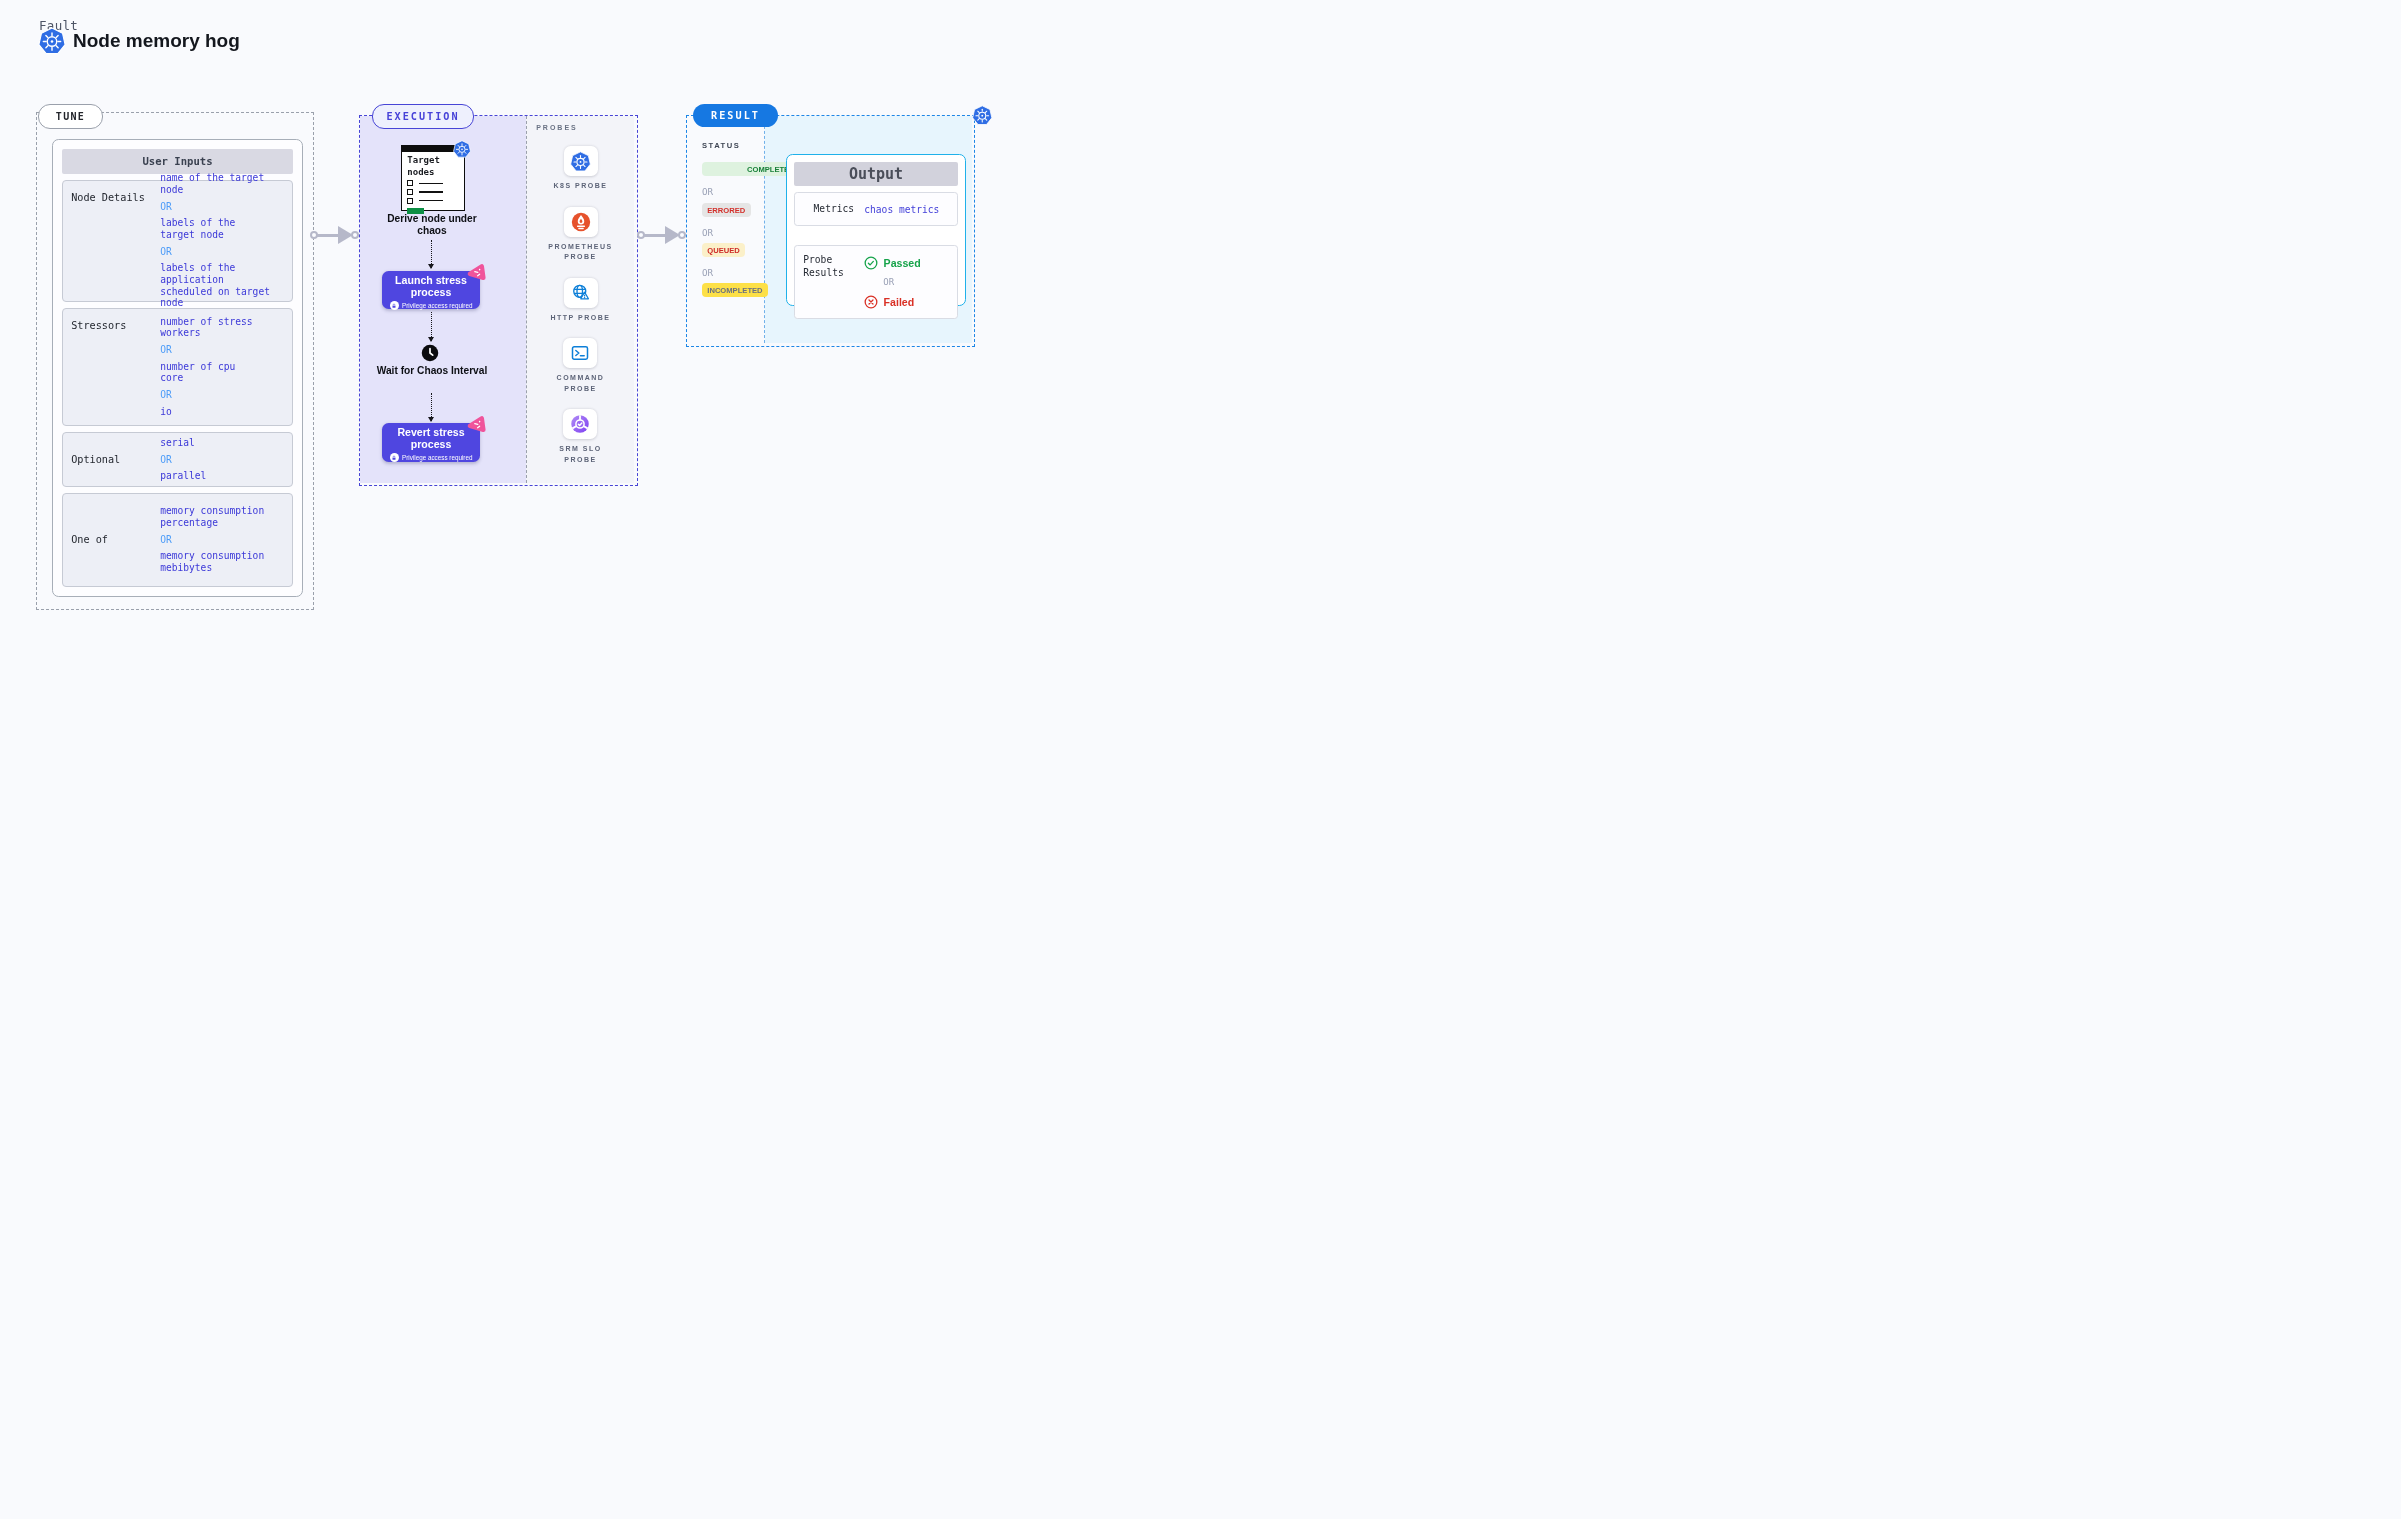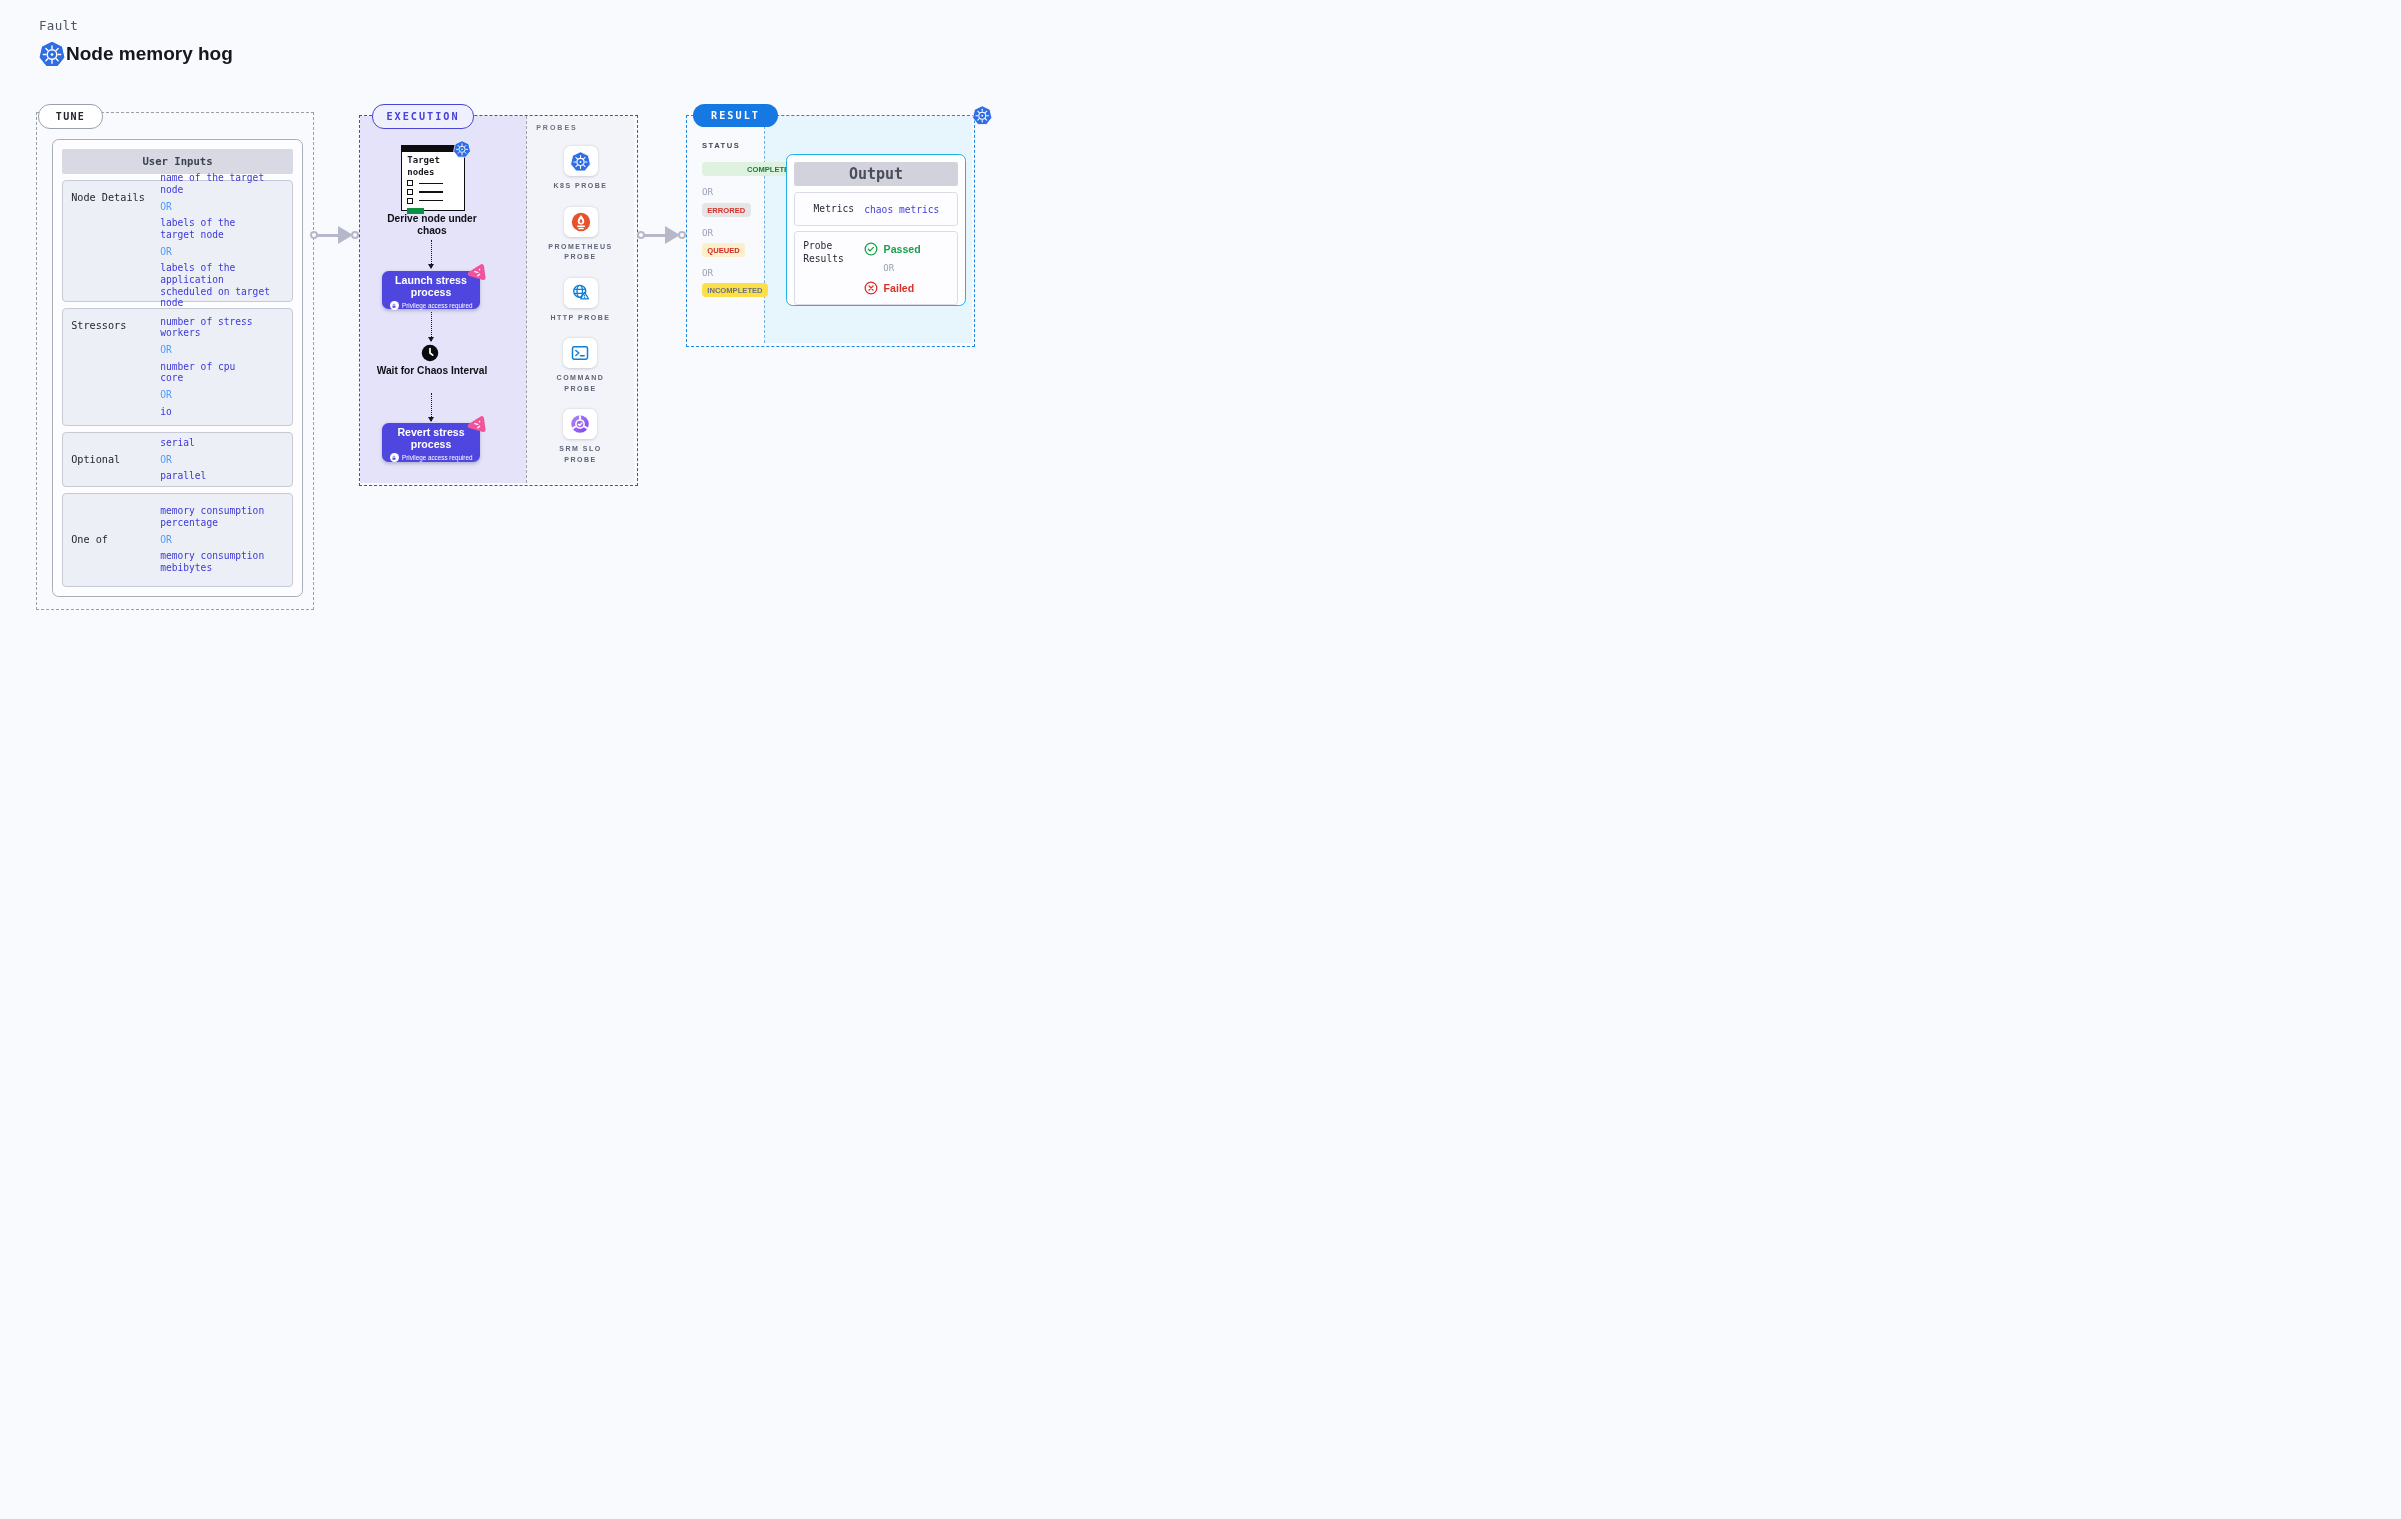--- a/index.html
+++ b/index.html
@@ -3,21 +3,21 @@
 <meta charset="utf-8">
 <style>
   html,body{margin:0;padding:0;background:#f9fafd;}
   .canvas{position:relative;width:1017px;height:643px;background:#f9fafd;overflow:hidden;
           font-family:"DejaVu Sans Mono",monospace;}
   .abs{position:absolute;}
   .mono{font-family:"DejaVu Sans Mono",monospace;}
 
   
   .kicker{left:39px;top:18px;font-size:12.5px;font-weight:500;color:#4e5566;letter-spacing:0.3px;}
-  .title-row{left:38px;top:40px;display:flex;align-items:center;gap:0;}
+  .title-row{left:38px;top:27px;display:flex;align-items:center;gap:7px;}
   .page-title{font-family:"Liberation Sans",sans-serif;font-weight:700;font-size:19px;color:#14171e;}
 
   
   .pill{position:absolute;display:flex;align-items:center;justify-content:center;
         border-radius:12px;font-weight:700;z-index:6;}
   .tune-badge{left:38px;top:104px;width:63px;height:22.5px;background:#fff;border:1.3px solid #9aa0ab;
         font-size:10px;letter-spacing:1.3px;color:#22242a;}
   .exec-badge{left:372px;top:104px;width:100px;height:23px;background:#eef0fd;border:1.7px solid #4744d6;
         font-size:10.2px;letter-spacing:2px;color:#4742d8;}
   .result-badge{left:693px;top:104px;width:85px;height:23px;background:#1678e2;border:none;
@@ -103,21 +103,21 @@
   .s-or{position:absolute;left:702px;font-size:9.2px;color:#9aa1b6;z-index:3;}
 
   .output-card{left:786px;top:154px;width:180px;height:152px;background:#fff;border:1.7px solid #1fb1ea;
           border-radius:6.6px;box-sizing:border-box;padding:7.3px;z-index:3;}
   .output-header{height:24px;background:#d2d2dc;border-radius:2px;display:flex;align-items:center;
           justify-content:center;font-weight:700;font-size:15px;color:#4a4e59;}
   .o-row{border:1px solid #d9dce4;border-radius:3.3px;background:#fdfdff;box-sizing:border-box;}
   .metrics-row{margin-top:6px;height:25px;display:flex;align-items:center;padding:16px 8px;text-align:center;}
   .o-label{width:61px;flex:none;font-size:9.6px;color:#252a33;line-height:1.3;}
   .m-value{font-size:9.6px;color:#4340d9;}
-  .probe-res-row{margin-top:5px;height:74px;display:flex;padding:8px;}
+  .probe-res-row{margin-top:19px;height:74px;display:flex;padding:8px;}
   .pr-values{flex:1;display:flex;flex-direction:column;justify-content:space-between;padding:1.3px 0;}
   .res-line{display:flex;align-items:center;gap:5.3px;}
   .res-passed{font-family:"Liberation Sans",sans-serif;font-weight:700;font-size:10.6px;color:#16a34a;}
   .res-failed{font-family:"Liberation Sans",sans-serif;font-weight:700;font-size:10.6px;color:#d93025;}
   .pr-or{font-size:9px;color:#9aa1b6;margin-left:19px;}
 
   .k8s-hdr{width:28px;height:28px;flex:none;}
   .k8s-card{left:453px;top:140px;width:18px;height:18px;z-index:4;}
   .k8s-result{left:972px;top:105px;width:20.5px;height:20.5px;z-index:6;}
   .hidden-defs{position:absolute;width:0;height:0;overflow:hidden;}

